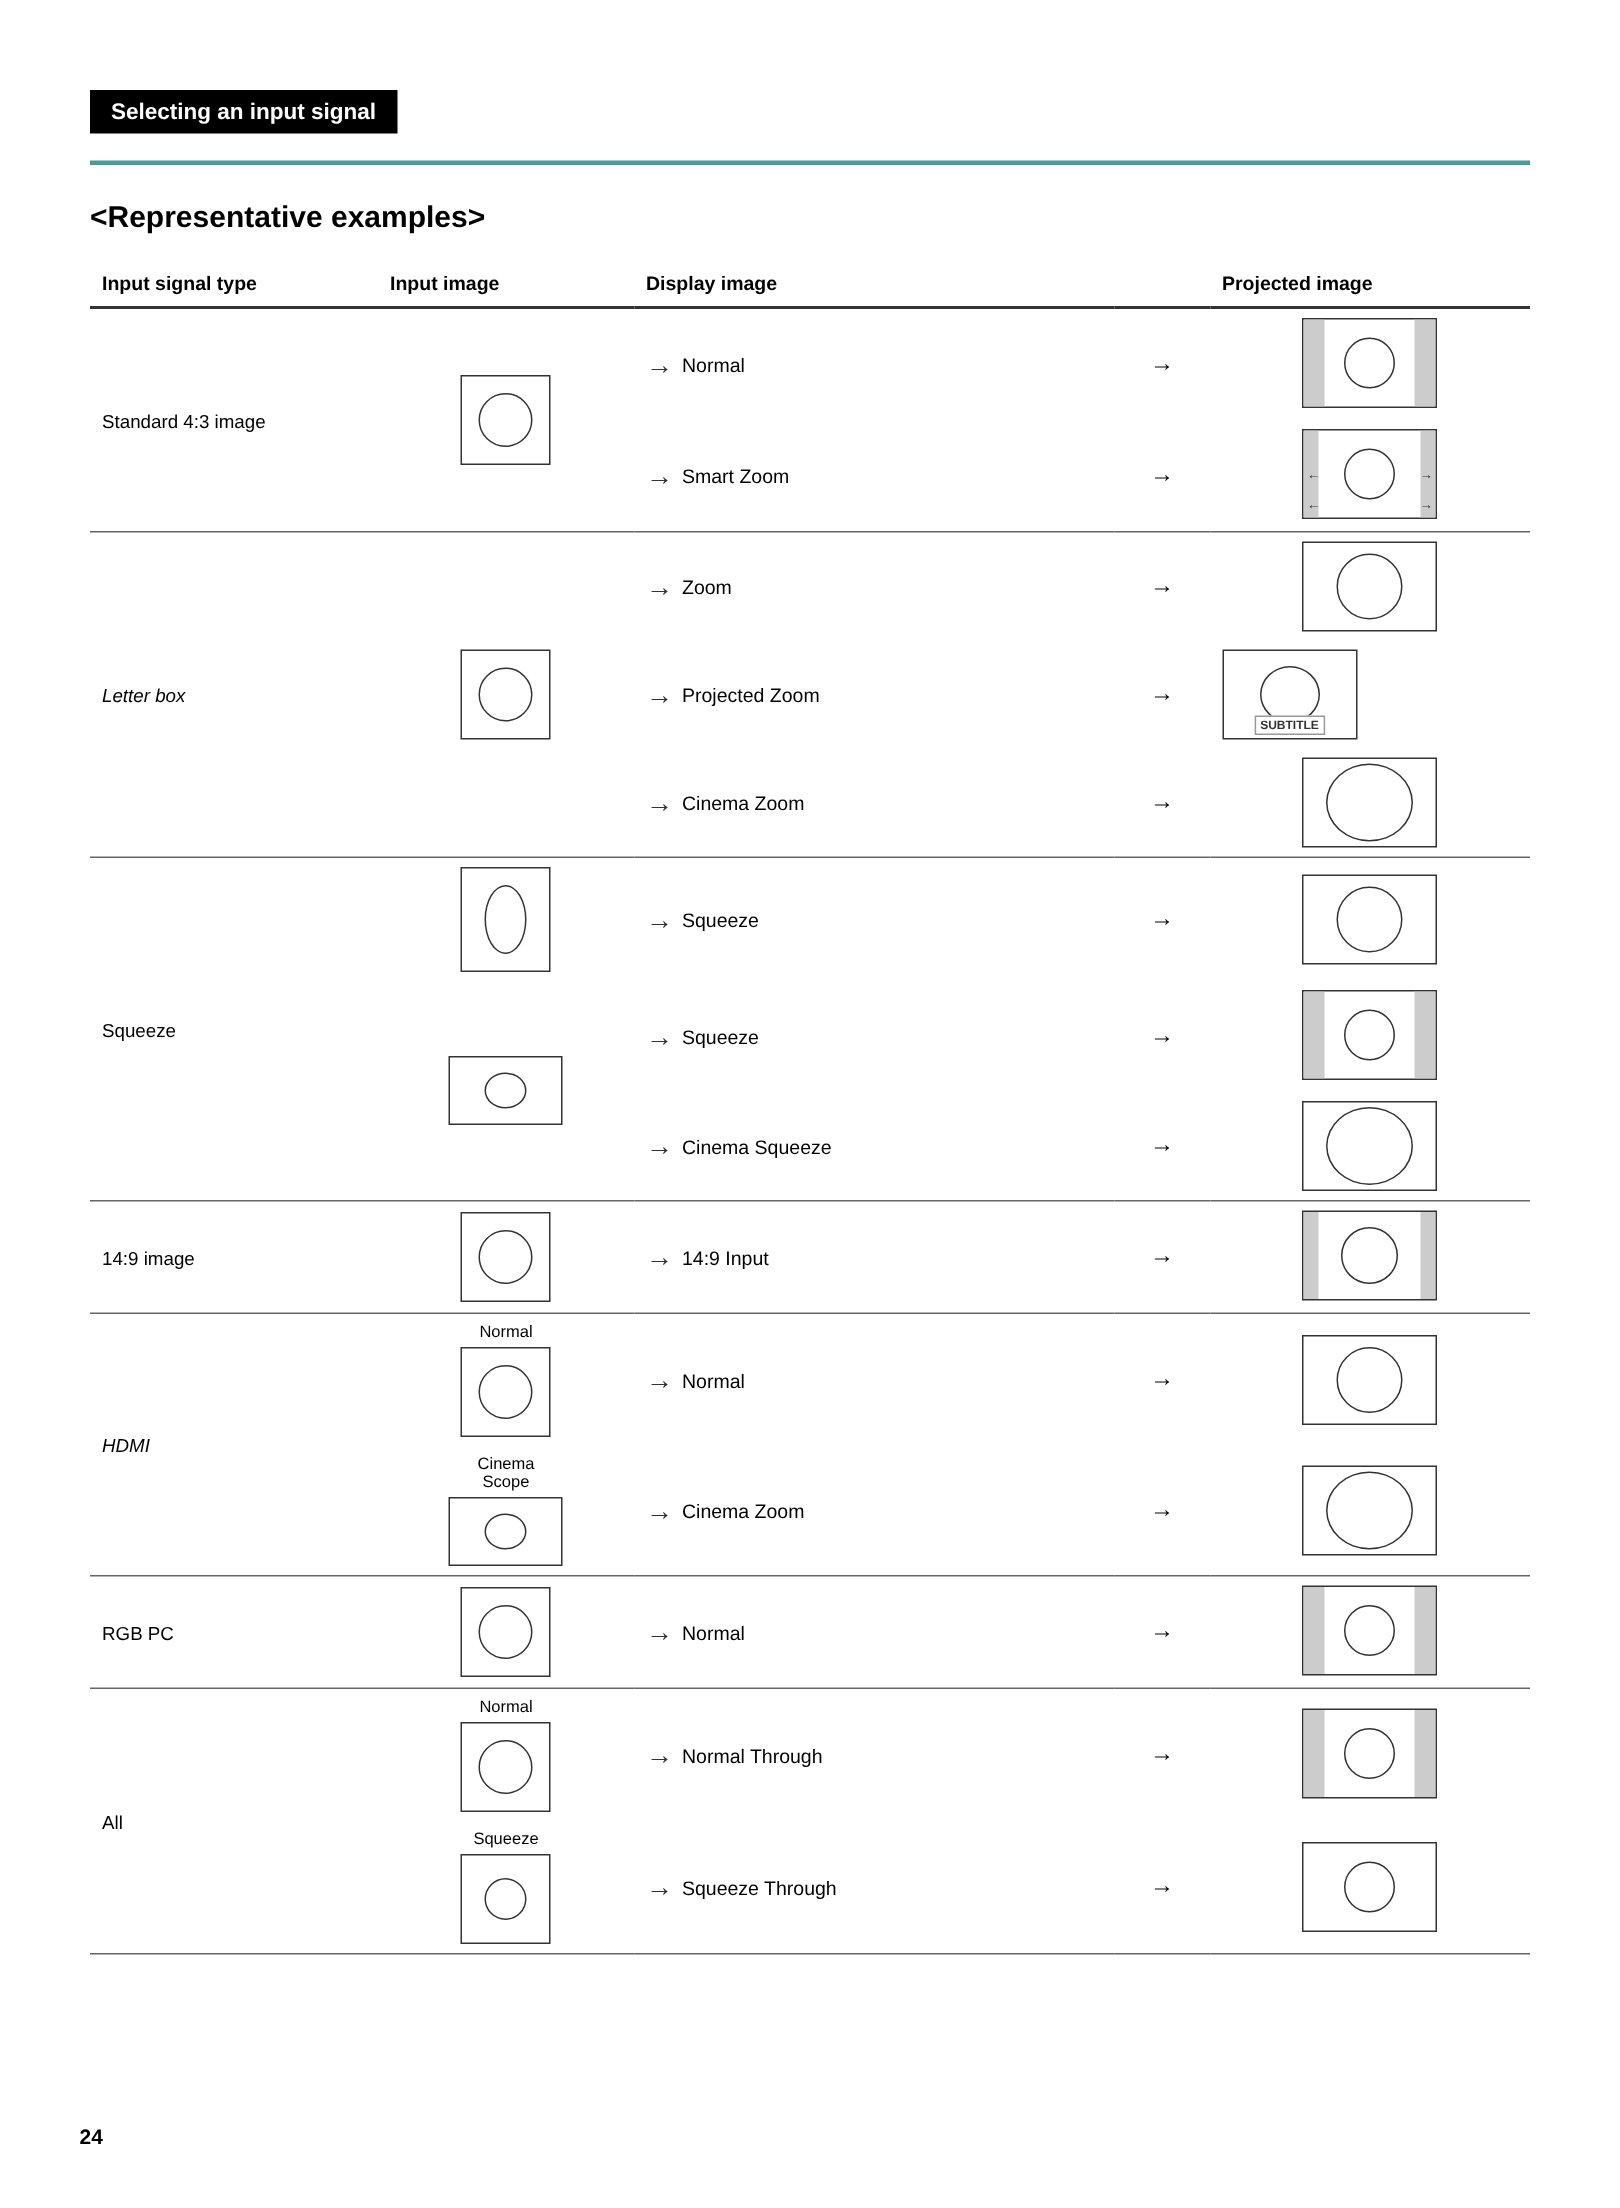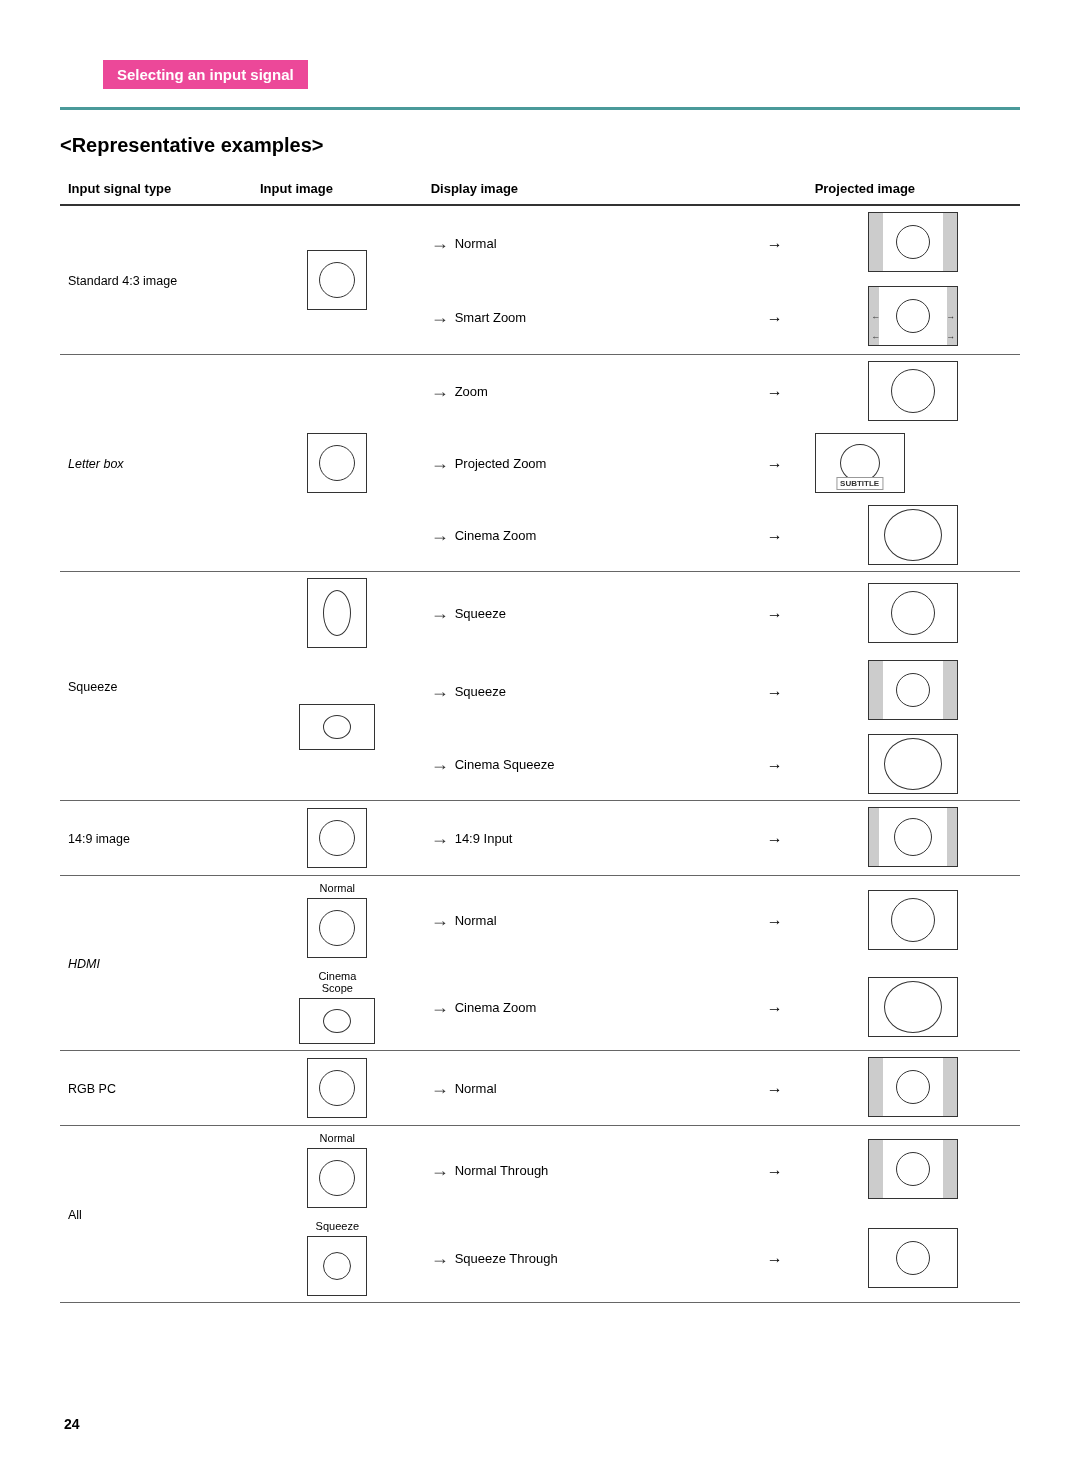--- a/index.html
+++ b/index.html
@@ -10,28 +10,27 @@
       min-height: 1472px;
       position: relative;
     }
 
     .page {
       padding: 60px 60px 60px 60px;
     }
 
     
     .header-bar {
-      background: #ec4899;
+      background: #000000;
       color: #fff;
       font-size: 15px;
       font-weight: bold;
       padding: 6px 14px;
       display: inline-block;
       margin-bottom: 18px;
-      margin-left: 43px;
     }
 
     .teal-line {
       border: none;
       border-top: 3px solid #4a9a9a;
       margin-bottom: 24px;
     }
 
     .section-title {
       font-size: 20px;
@@ -104,21 +103,21 @@
       position: absolute;
       bottom: 2px;
       left: 50%;
       transform: translateX(-50%);
       white-space: nowrap;
     }
 
     .page-num {
       position: absolute;
       bottom: 40px;
-      left: 64px;
+      left: 53px;
       font-size: 14px;
       font-weight: bold;
     }
 
     
     .proj-box {
       width: 90px;
       height: 60px;
       border: 1.5px solid #333;
       background: #fff;

